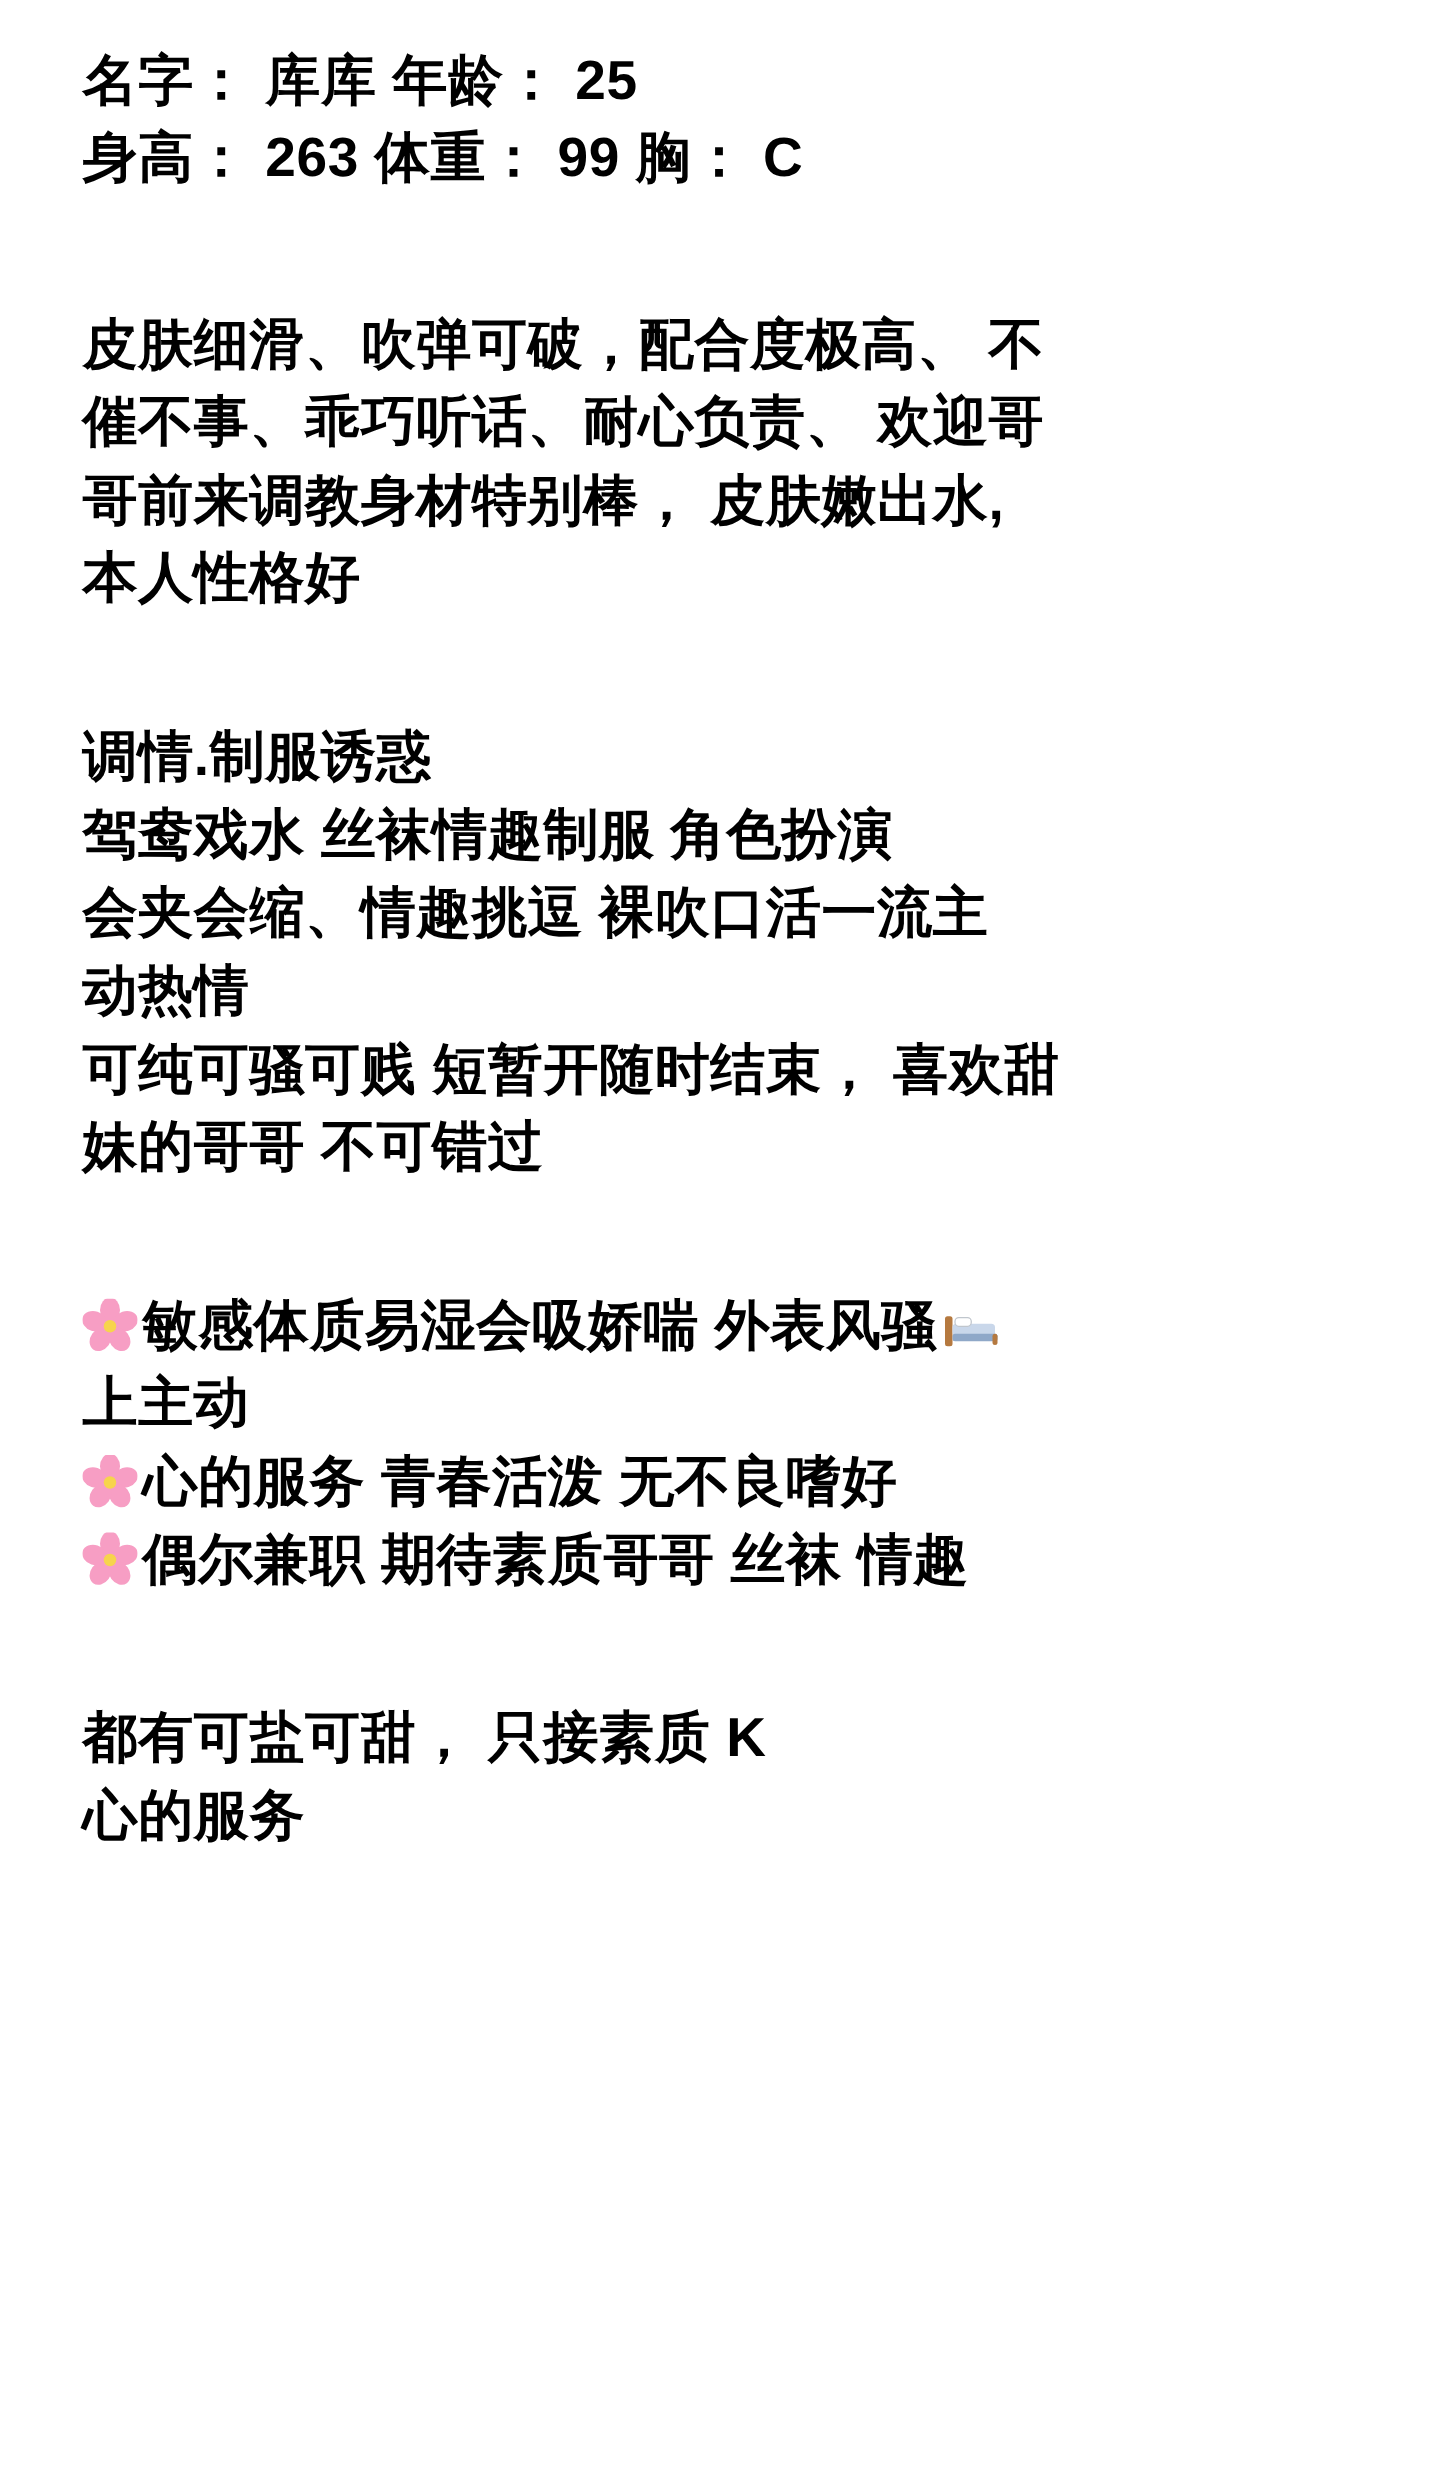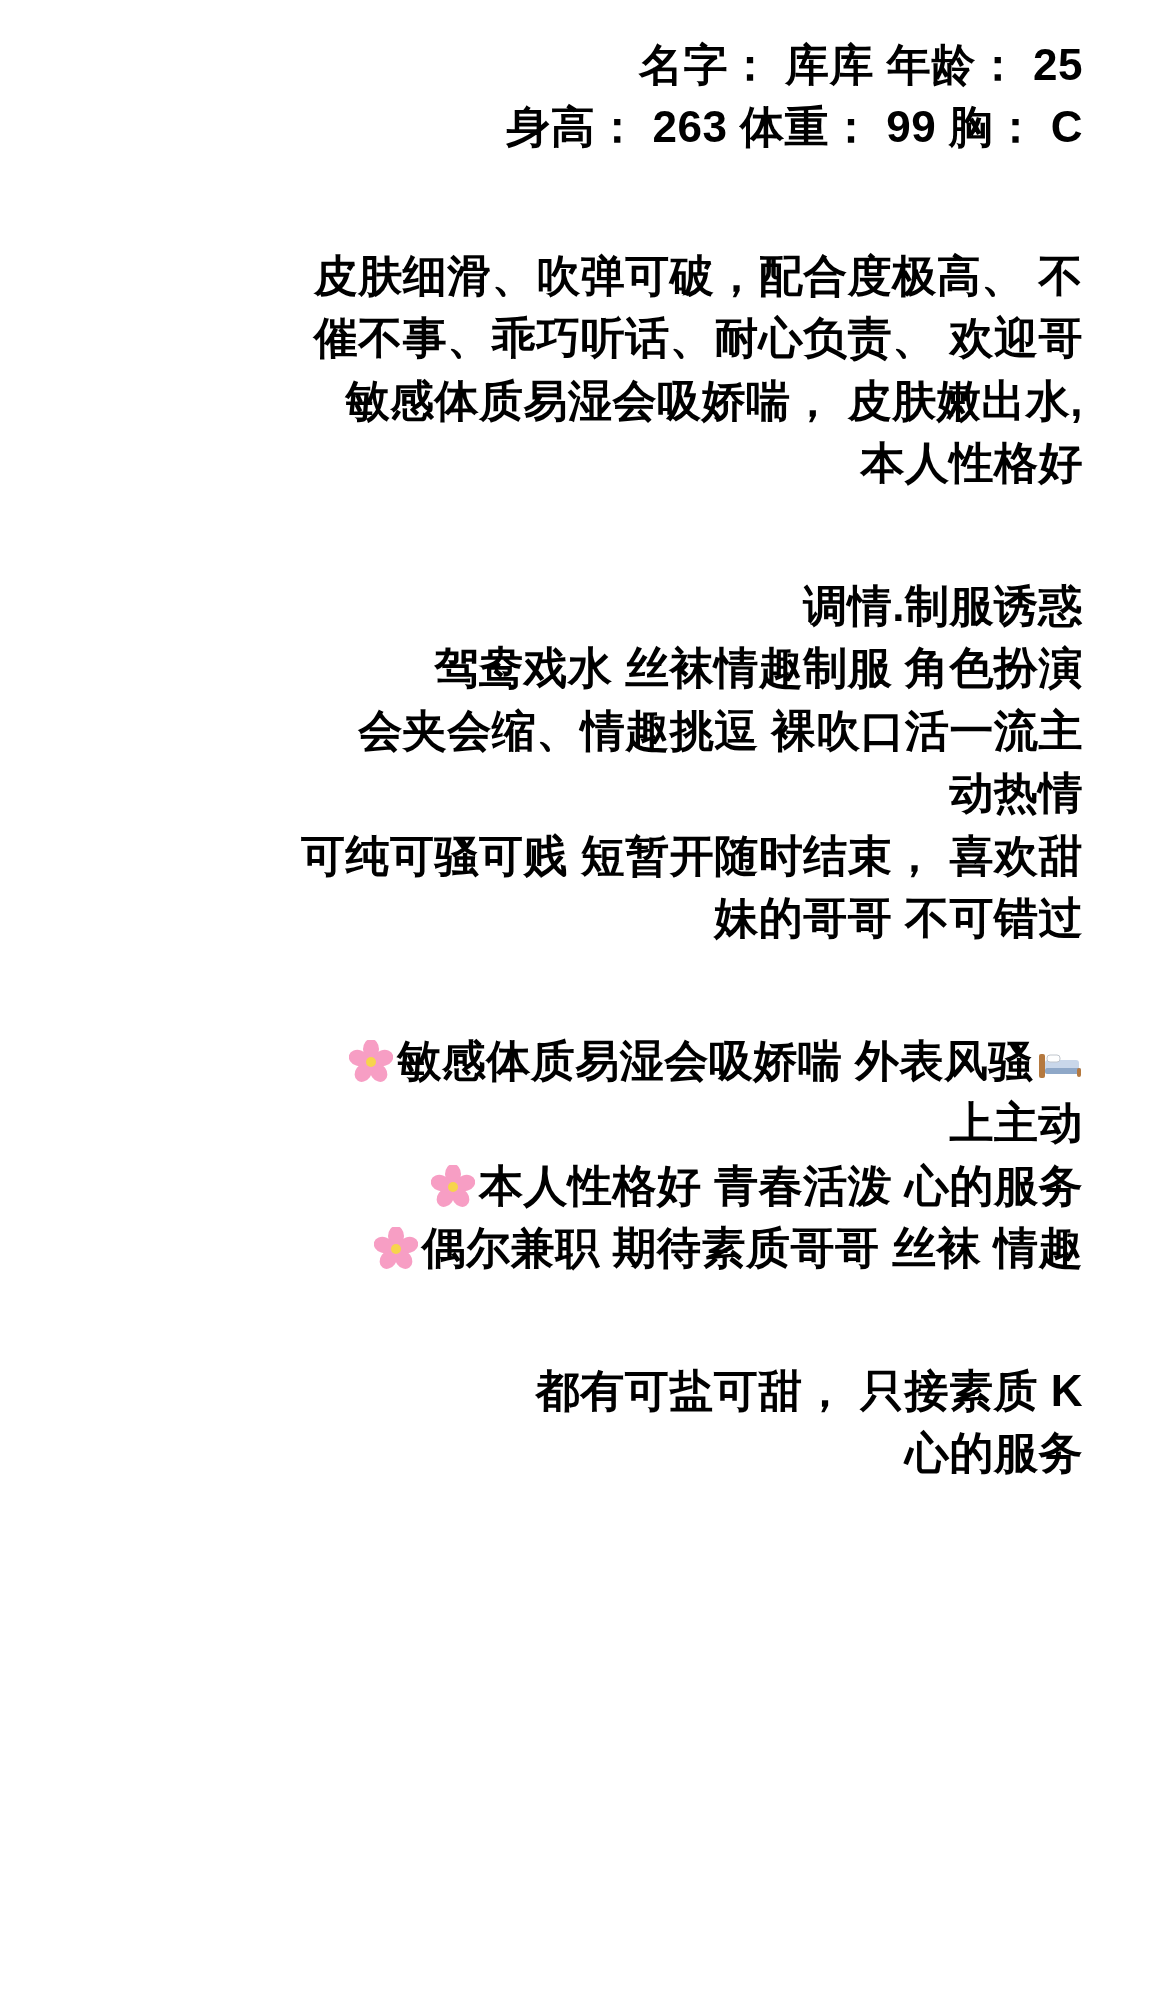--- a/index.html
+++ b/index.html
@@ -11,21 +11,20 @@
     width: 1149px;
     min-height: 1990px;
     font-family: "Liberation Sans", "DejaVu Sans", sans-serif;
   }
   .page {
     box-sizing: border-box;
     width: 1149px;
     min-height: 1990px;
     padding: 34px 66px 24px 66px;
     background: #ffffff;
-    text-align: right;
   }
   .block {
     margin: 0 0 0 0;
   }
   .line {
     font-size: 44px;
     line-height: 1.42;
     font-weight: 700;
     color: #000000;
     letter-spacing: 0.5px;
@@ -60,21 +59,21 @@
   <div class="block">
     <div class="line">名字： 库库  年龄： 25</div>
     <div class="line">身高： 263  体重： 99 胸： C</div>
   </div>
 
   <div class="spacer-lg"></div>
 
   <div class="block">
     <div class="line">皮肤细滑、吹弹可破，配合度极高、 不</div>
     <div class="line">催不事、乖巧听话、耐心负责、 欢迎哥</div>
-    <div class="line">敏感体质易湿会吸娇喘， 皮肤嫩出水,</div>
+    <div class="line">哥前来调教身材特别棒， 皮肤嫩出水,</div>
     <div class="line">本人性格好</div>
   </div>
 
   <div class="spacer-md"></div>
 
   <div class="block">
     <div class="line">调情.制服诱惑</div>
     <div class="line">驾鸯戏水 丝袜情趣制服 角色扮演</div>
     <div class="line">会夹会缩、情趣挑逗 裸吹口活一流主</div>
     <div class="line">动热情</div>
@@ -115,21 +114,21 @@
         <svg viewBox="0 0 44 44" width="44" height="44" aria-hidden="true">
           <g transform="translate(22,22)">
             <ellipse cx="0" cy="-13" rx="8" ry="10" fill="#f79ec4"></ellipse>
             <ellipse cx="12.4" cy="-4" rx="8" ry="10" fill="#f79ec4" transform="rotate(72 12.4 -4)"></ellipse>
             <ellipse cx="7.6" cy="10.5" rx="8" ry="10" fill="#f79ec4" transform="rotate(144 7.6 10.5)"></ellipse>
             <ellipse cx="-7.6" cy="10.5" rx="8" ry="10" fill="#f79ec4" transform="rotate(216 -7.6 10.5)"></ellipse>
             <ellipse cx="-12.4" cy="-4" rx="8" ry="10" fill="#f79ec4" transform="rotate(288 -12.4 -4)"></ellipse>
             <circle cx="0" cy="0" r="5" fill="#f7d44c"></circle>
           </g>
         </svg>
-      </span><span>本人性格好 青春活泼 心的服务</span>
+      </span><span>心的服务 青春活泼 无不良嗜好</span>
     </div>
 
     <div class="line">
       <span class="flower">
         <svg viewBox="0 0 44 44" width="44" height="44" aria-hidden="true">
           <g transform="translate(22,22)">
             <ellipse cx="0" cy="-13" rx="8" ry="10" fill="#f79ec4"></ellipse>
             <ellipse cx="12.4" cy="-4" rx="8" ry="10" fill="#f79ec4" transform="rotate(72 12.4 -4)"></ellipse>
             <ellipse cx="7.6" cy="10.5" rx="8" ry="10" fill="#f79ec4" transform="rotate(144 7.6 10.5)"></ellipse>
             <ellipse cx="-7.6" cy="10.5" rx="8" ry="10" fill="#f79ec4" transform="rotate(216 -7.6 10.5)"></ellipse>

